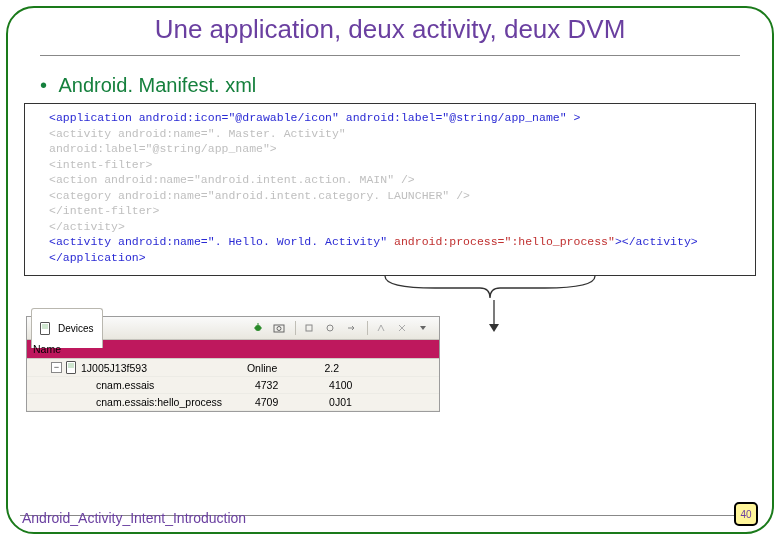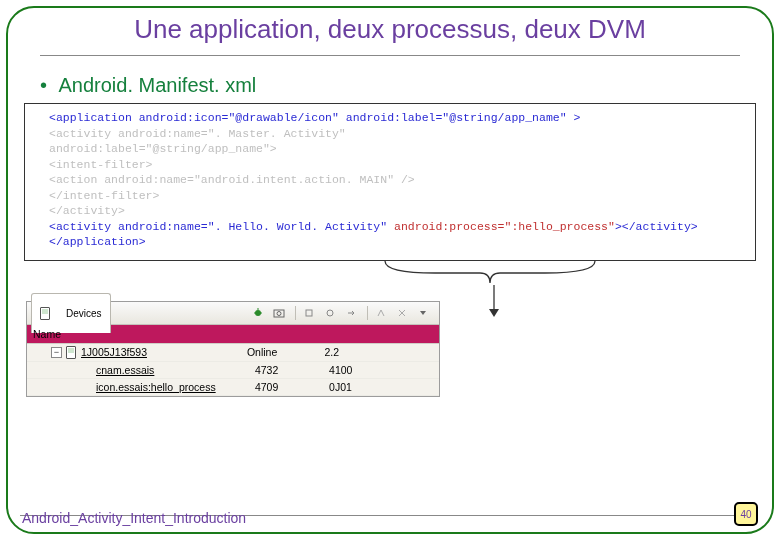--- a/index.html
+++ b/index.html
@@ -106,21 +106,21 @@
   }
   .tab {
     background: #fff;
     border: 1px solid #b9b7af;
     border-bottom: none;
     border-radius: 3px 3px 0 0;
     padding: 13px 8px;
     font-size: 10px;
     display: flex;
     align-items: center;
-    gap: 16px;
+    gap: 8px;
   }
   .phone-icon {
     width: 8px;
     height: 11px;
     border: 1px solid #555;
     border-radius: 1px;
     position: relative;
     background: #fff;
   }
   .phone-icon::after {
@@ -149,21 +149,21 @@
     width: 9px;
     height: 9px;
     border: 1px solid #888;
     background: #fff;
     font-size: 9px;
     line-height: 8px;
     text-align: center;
     margin-right: 4px;
     color: #333;
   }
-  .col-name { flex: 1.5; text-decoration: underline; }
+  .col-name { flex: 1.5; }
   .col-status { flex: 0.7; }
   .col-val1 { flex: 0.5; }
   .col-val2 { flex: 0.5; }
   .footer {
     position: absolute;
     bottom: 14px;
     left: 22px;
     font-family: "Comic Sans MS", cursive, sans-serif;
     font-size: 14px;
     color: #6a3fa0;
@@ -190,34 +190,35 @@
     display: flex;
     align-items: center;
     justify-content: center;
   }
 </style>
 </head>
 <body>
 
 <div class="slide-frame"></div>
 
-<div class="title">Une application, deux processus, deux DVM</div>
+<div class="title">Une application, deux activity, deux DVM</div>
 <div class="divider"></div>
 
 <div class="bullet-row">
   <span class="dot">•</span>
   <span>Android. Manifest. xml</span>
 </div>
 
 <div class="code-box">
   <div class="blue">&lt;application android:icon="@drawable/icon" android:label="@string/app_name" &gt;</div>
   <div class="dim">    &lt;activity android:name=". Master. Activity"</div>
   <div class="dim">              android:label="@string/app_name"&gt;</div>
   <div class="dim">        &lt;intent-filter&gt;</div>
   <div class="dim">            &lt;action android:name="android.intent.action. MAIN" /&gt;</div>
+  <div class="dim">            &lt;category android:name="android.intent.category. LAUNCHER" /&gt;</div>
   <div class="dim">        &lt;/intent-filter&gt;</div>
   <div class="dim"></div>
   <div class="dim">    &lt;/activity&gt;</div>
   <div>
     <span class="blue">    &lt;activity android:name=". Hello. World. Activity" </span><span style="color:#c03030">android:process=":hello_process"</span><span class="blue">&gt;&lt;/activity&gt;</span>
   </div>
   <div class="blue">&lt;/application&gt;</div>
 </div>
 
 <div class="brace-wrap">
@@ -297,21 +298,21 @@
     <span class="col-val1">2.2</span>
     <span class="col-val2"></span>
   </div>
   <div class="tree-row indent2">
     <span class="col-name">cnam.essais</span>
     <span class="col-status">4732</span>
     <span class="col-val1">4100</span>
     <span class="col-val2"></span>
   </div>
   <div class="tree-row indent2">
-    <span class="col-name">icon.essais:hello_process</span>
+    <span class="col-name">cnam.essais:hello_process</span>
     <span class="col-status">4709</span>
     <span class="col-val1">0J01</span>
     <span class="col-val2"></span>
   </div>
 </div>
 
 <div class="footer-line"></div>
 <div class="footer">Android_Activity_Intent_Introduction</div>
 <div class="page-badge">40</div>
 

